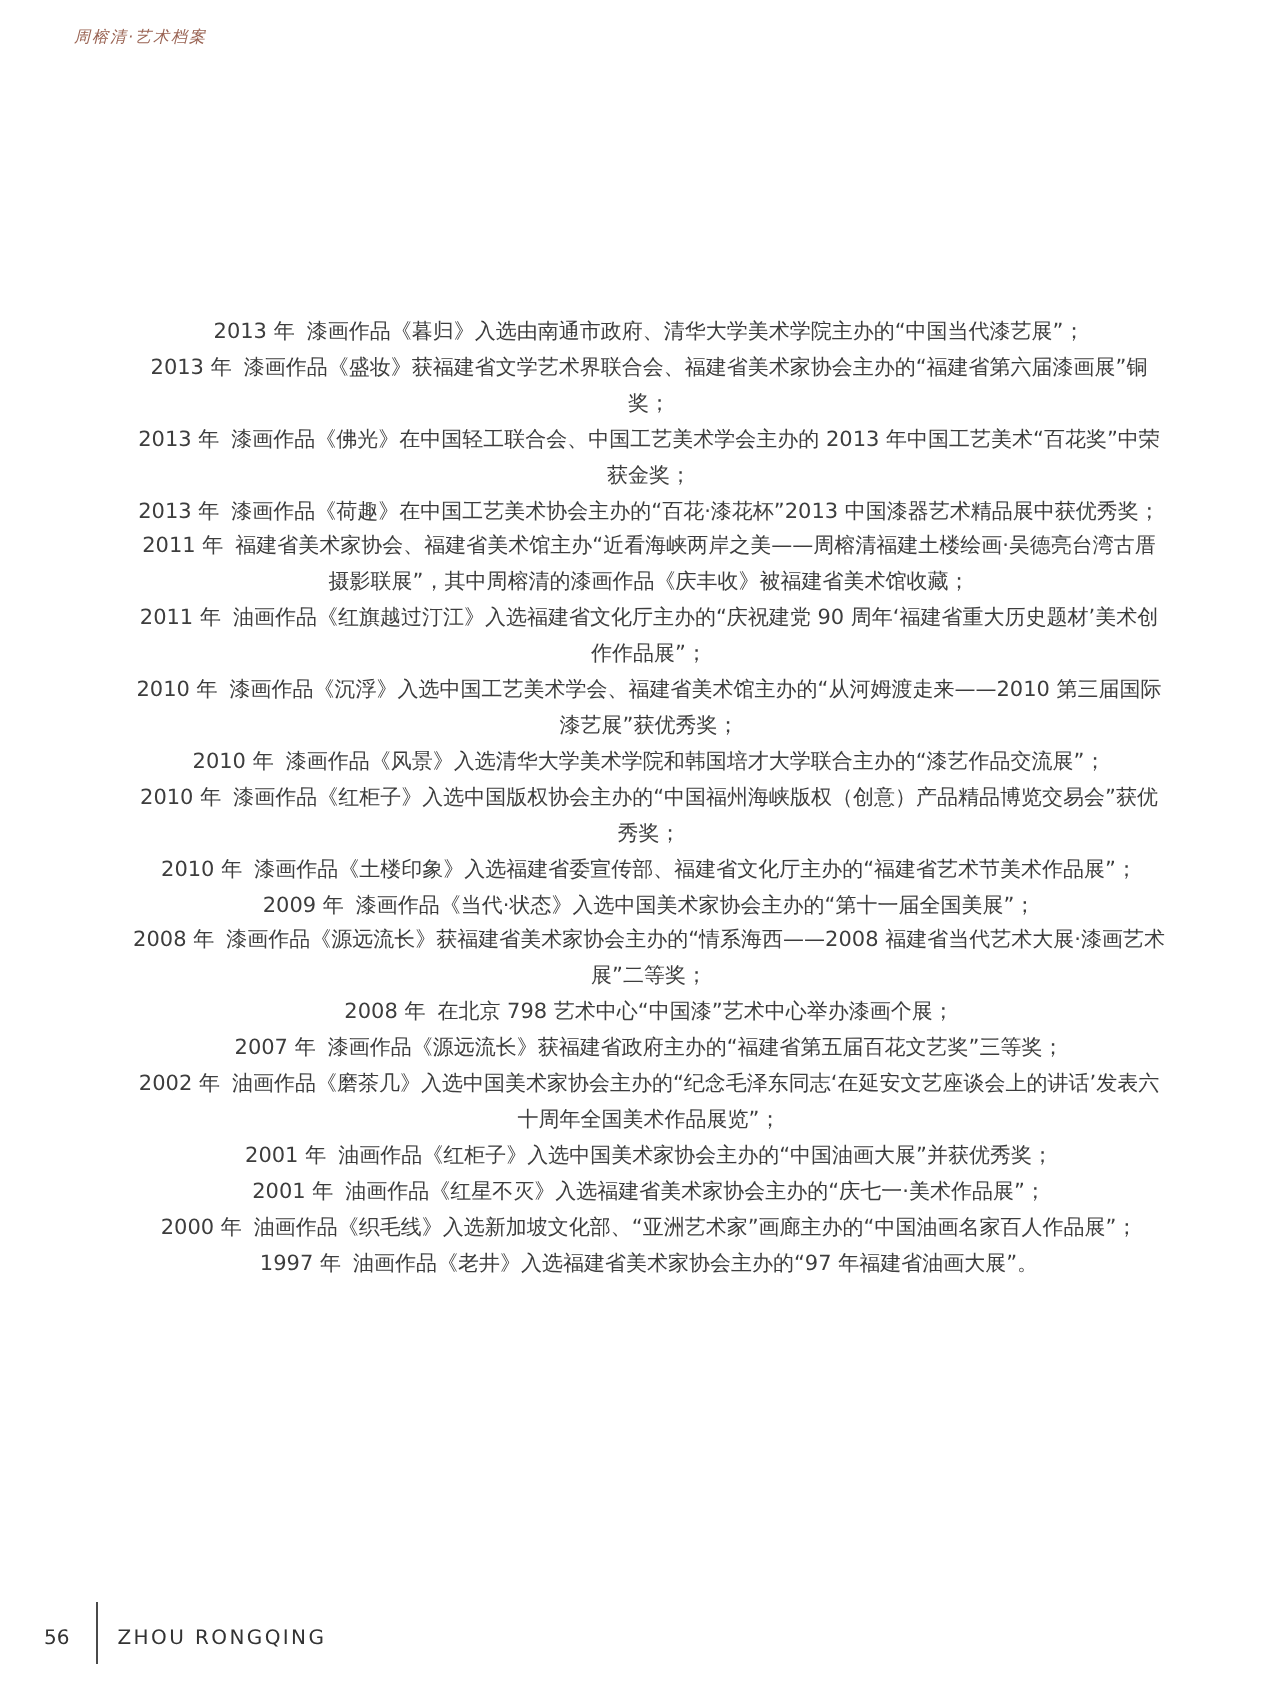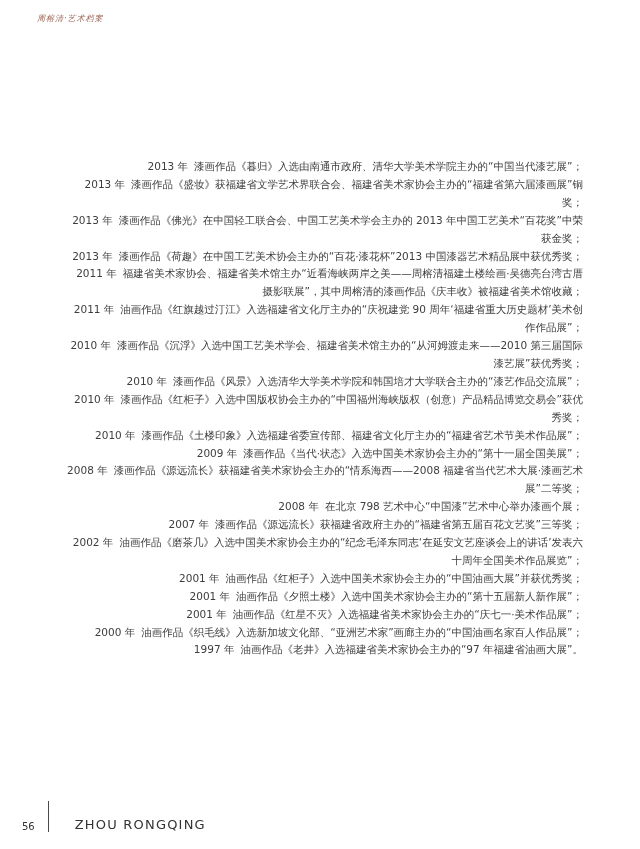--- a/index.html
+++ b/index.html
@@ -24,55 +24,54 @@
     font-style: italic;
   }
   .content {
     position: absolute;
     left: 66px;
     top: 158px;
     width: 517px;
     font-size: 10.5px;
     line-height: 17.9px;
     color: #3d3d3d;
-    text-align: right;
+    text-align: center;
   }
   .entry {
     margin: 0;
     padding: 0;
   }
   .entry .year {
     margin-right: 6px;
     white-space: nowrap;
   }
   .page-footer {
     position: absolute;
     left: 22px;
     top: 801px;
     height: 31px;
     display: flex;
-    align-items: flex-end;
+    align-items: center;
     color: #333333;
   }
   .page-number {
     font-size: 10px;
     padding-top: 5px;
   }
   .footer-divider {
     width: 1px;
     height: 31px;
     background: #4a4a4a;
     margin-left: 13px;
     margin-right: 10px;
   }
   .author-name {
-    font-size: 13px;
+    font-size: 10px;
     letter-spacing: 1.2px;
     padding-top: 6px;
-    margin-left: 16px;
   }
 </style>
 </head>
 <body>
 
 <div class="page-header">周榕清·艺术档案</div>
 
 <div class="content" id="achievement-list">
   <p class="entry"><span class="year">2013 年</span><span class="desc">漆画作品《暮归》入选由南通市政府、清华大学美术学院主办的“中国当代漆艺展”；</span></p>
 
@@ -103,21 +102,20 @@
   <p class="entry"><span class="year">2008 年</span><span class="desc">漆画作品《源远流长》获福建省美术家协会主办的“情系海西——2008 福建省当代艺术大展·漆画艺术展”二等奖；</span></p>
 
   <p class="entry"><span class="year">2008 年</span><span class="desc">在北京 798 艺术中心“中国漆”艺术中心举办漆画个展；</span></p>
 
   <p class="entry"><span class="year">2007 年</span><span class="desc">漆画作品《源远流长》获福建省政府主办的“福建省第五届百花文艺奖”三等奖；</span></p>
 
   <p class="entry"><span class="year">2002 年</span><span class="desc">油画作品《磨茶几》入选中国美术家协会主办的“纪念毛泽东同志‘在延安文艺座谈会上的讲话’发表六十周年全国美术作品展览”；</span></p>
 
   <p class="entry"><span class="year">2001 年</span><span class="desc">油画作品《红柜子》入选中国美术家协会主办的“中国油画大展”并获优秀奖；</span></p>
 
-  <p class="entry"><span class="year">2001 年</span><span class="desc">油画作品《夕照土楼》入选中国美术家协会主办的“第十五届新人新作展”；</span></p>
 
   <p class="entry"><span class="year">2001 年</span><span class="desc">油画作品《红星不灭》入选福建省美术家协会主办的“庆七一·美术作品展”；</span></p>
 
   <p class="entry"><span class="year">2000 年</span><span class="desc">油画作品《织毛线》入选新加坡文化部、“亚洲艺术家”画廊主办的“中国油画名家百人作品展”；</span></p>
 
   <p class="entry"><span class="year">1997 年</span><span class="desc">油画作品《老井》入选福建省美术家协会主办的“97 年福建省油画大展”。</span></p>
 </div>
 
 <div class="page-footer">
   <span class="page-number">56</span>

